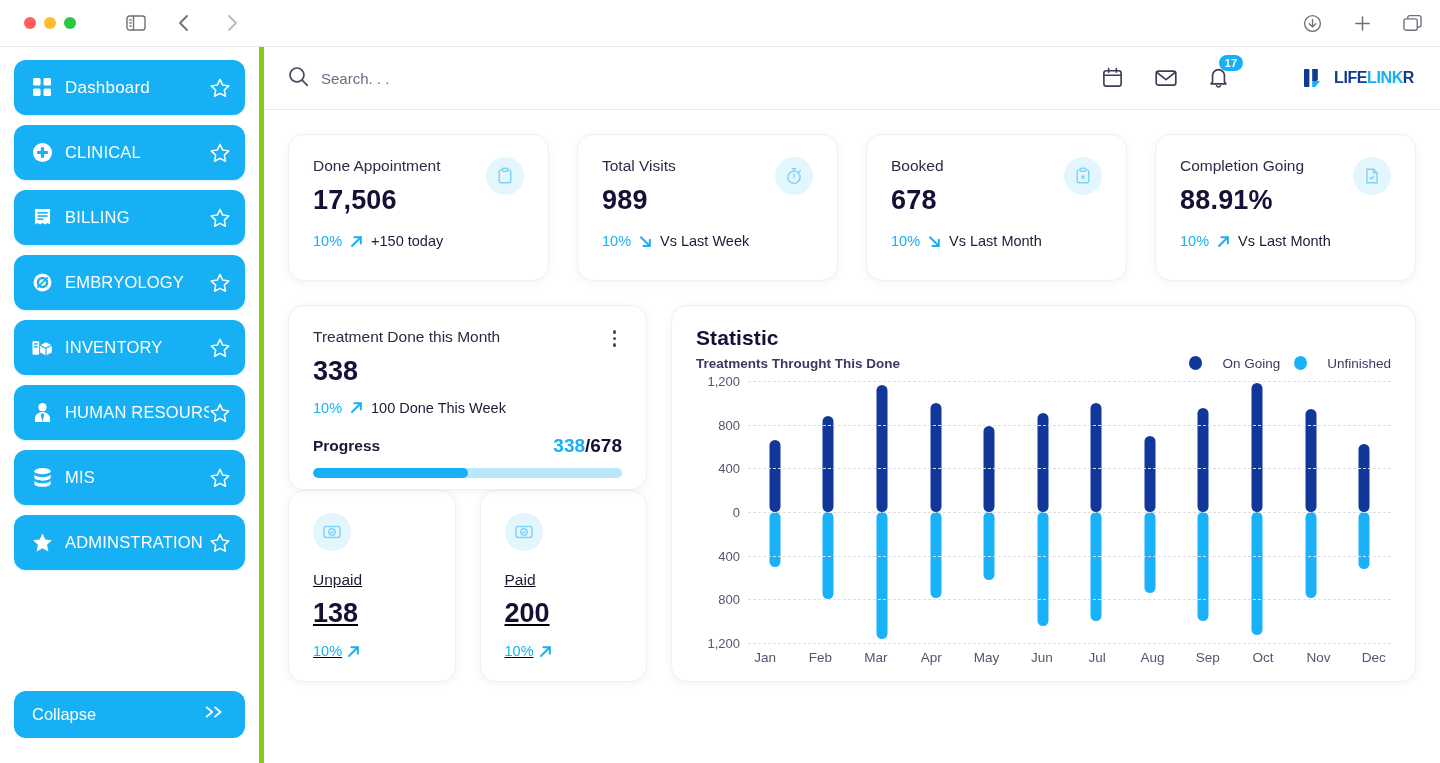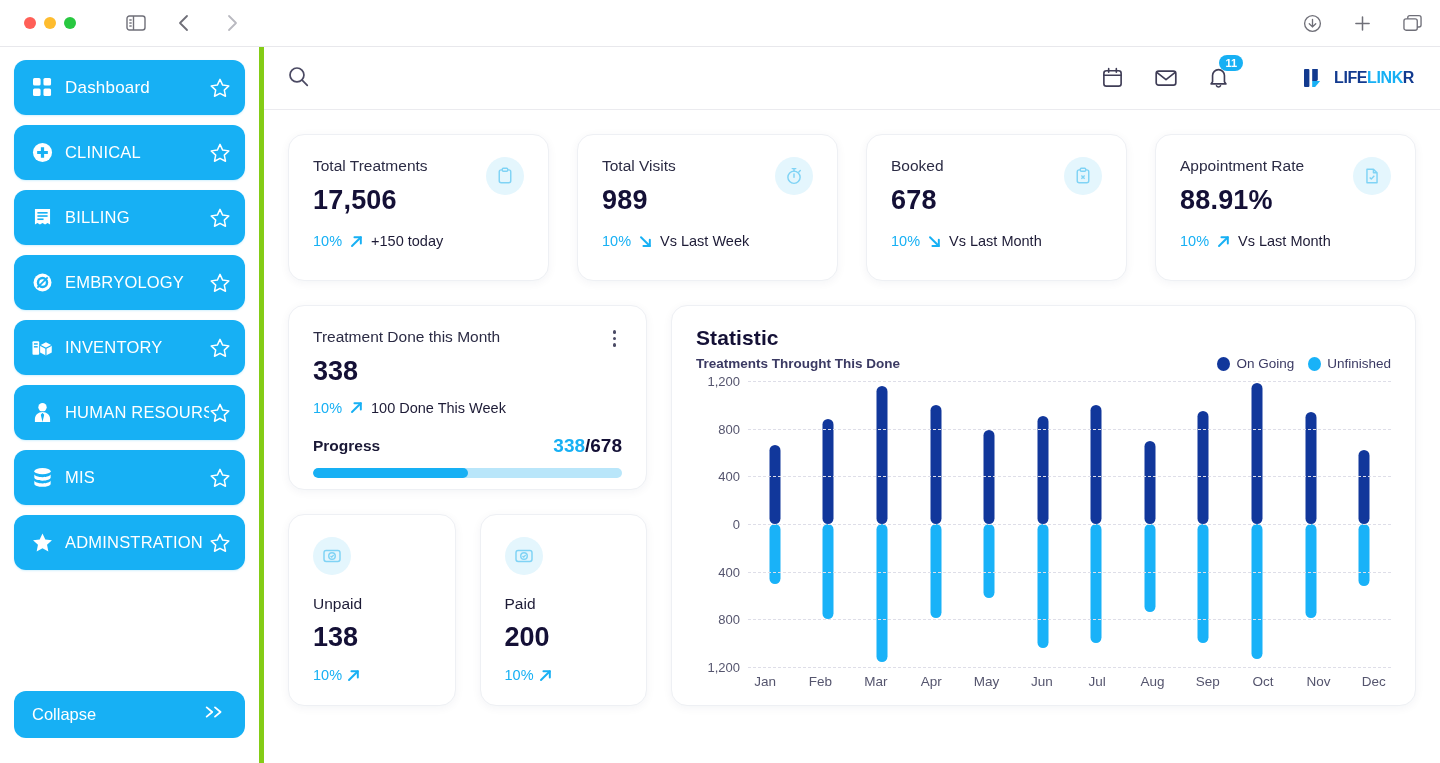--- a/index.html
+++ b/index.html
@@ -121,41 +121,41 @@
   .arrow { width: 15px; height: 15px; color: #17b0f4; }
   .kpi-sub { color: #1d1b36; }
   .kpi-ico {
     position: absolute; top: 22px; right: 24px;
     width: 38px; height: 38px; border-radius: 50%;
     background: #e4f6fd; display: flex; align-items: center; justify-content: center;
     color: #7fd3f5;
   }
 
   .lower { display: flex; gap: 24px; margin-top: 24px; }
-  .left-col { width: 359px; flex: 0 0 359px; display: flex; flex-direction: column; gap: 24px; }
+  .left-col { width: 359px; flex: 0 0 359px; display: flex; flex-direction: column; }
 
   .treat-card {
     height: 185px; background: #fff; border: 1px solid #eef0f4; border-radius: 16px;
     box-shadow: 0 2px 10px rgba(25,40,80,.05);
     padding: 22px 24px 20px; position: relative;
   }
   .treat-top { display: flex; align-items: flex-start; justify-content: space-between; }
   .treat-title { font-size: 15.5px; color: #2b2b44; }
   .kebab { display: flex; flex-direction: column; gap: 3px; cursor: pointer; padding: 2px 6px; }
   .kebab i { width: 3.5px; height: 3.5px; border-radius: 50%; background: #4b4b66; display: block; }
   .treat-value { font-size: 27px; font-weight: bold; color: #141036; margin-top: 7px; }
   .treat-foot { display: flex; align-items: center; gap: 7px; margin-top: 13px; font-size: 14.5px; }
   .prog-row { display: flex; align-items: center; justify-content: space-between; margin-top: 19px; }
   .prog-label { font-size: 15.5px; font-weight: bold; color: #1a1836; }
   .prog-frac { font-size: 19px; font-weight: bold; color: #141036; }
   .prog-frac .cur { color: #17b0f4; }
   .prog-track { margin-top: 11px; height: 10px; border-radius: 6px; background: #b9e6fa; overflow: hidden; }
   .prog-fill { height: 100%; background: #17b0f4; border-radius: 6px; }
 
-  .pay-row { display: flex; gap: 24px; }
+  .pay-row { display: flex; gap: 24px; text-decoration: underline; }
   .pay-card {
     flex: 1; height: 192px; background: #fff; border: 1px solid #eef0f4; border-radius: 16px;
     box-shadow: 0 2px 10px rgba(25,40,80,.05);
     padding: 22px 24px;
   }
   .pay-ico {
     width: 38px; height: 38px; border-radius: 50%; background: #e4f6fd;
     display: flex; align-items: center; justify-content: center; color: #7fd3f5;
   }
   .pay-title { font-size: 15.5px; color: #1d1b36; margin-top: 20px; }
@@ -165,21 +165,21 @@
   
   .chart-card {
     flex: 1; background: #fff; border: 1px solid #eef0f4; border-radius: 16px;
     box-shadow: 0 2px 10px rgba(25,40,80,.05);
     padding: 20px 24px 16px; display: flex; flex-direction: column; min-width: 0;
   }
   .chart-title { font-size: 21px; font-weight: bold; color: #141036; letter-spacing: .1px; }
   .chart-head2 { display: flex; align-items: center; justify-content: space-between; margin-top: 6px; }
   .chart-sub { font-size: 13.5px; font-weight: bold; color: #3b3a63; }
   .legend { display: flex; align-items: center; gap: 14px; }
-  .leg { display: flex; align-items: center; gap: 6px; font-size: 13.5px; color: #3b3a63; }
+  .leg { display: flex; gap: 20px; font-size: 13.5px; color: #3b3a63; }
   .leg .sw { width: 13px; height: 14px; border-radius: 50%; display: inline-block; }
 
   .plot { flex: 1; display: flex; margin-top: 10px; min-height: 0; }
   .yaxis {
     width: 52px; flex: 0 0 52px; position: relative; font-size: 13px; color: #55556e;
   }
   .ytick { position: absolute; right: 8px; transform: translateY(-50%); white-space: nowrap; }
   .grid-area { flex: 1; position: relative; min-width: 0; }
   .gline { position: absolute; left: 0; right: 0; border-top: 1px dashed #dedee8; }
   .bars { position: absolute; inset: 0; display: flex; }
@@ -393,20 +393,21 @@
   <section class="main">
 
     <div class="topbar">
       <div class="search-wrap">
         <span>
           <svg width="21" height="21" viewBox="0 0 22 22" fill="none" stroke="#4b4a63" stroke-width="1.8" stroke-linecap="round">
               <circle cx="9.4" cy="9.4" r="7.3"></circle>
               <line x1="14.8" y1="14.8" x2="20.2" y2="20.2"></line>
             </svg>
         </span>
+        <input class="search-input" placeholder="Search. . ." style="">
       </div>
 
       <div class="top-actions">
         <span class="top-ico">
           <svg width="23" height="23" viewBox="0 0 24 24" fill="none" stroke="currentColor" stroke-width="1.7" stroke-linecap="round">
               <rect x="3" y="5" width="18" height="16" rx="2.6"></rect>
               <line x1="3" y1="9.6" x2="21" y2="9.6"></line>
               <line x1="8" y1="2.8" x2="8" y2="6.4"></line>
               <line x1="16" y1="2.8" x2="16" y2="6.4"></line>
             </svg>
@@ -415,42 +416,42 @@
           <svg width="24" height="24" viewBox="0 0 24 24" fill="none" stroke="currentColor" stroke-width="1.7" stroke-linejoin="round">
               <rect x="2.2" y="5.2" width="19.6" height="14" rx="2.4"></rect>
               <polyline points="2.8,6.4 12,13.6 21.2,6.4"></polyline>
             </svg>
         </span>
         <span class="top-ico">
           <svg width="23" height="23" viewBox="0 0 24 24" fill="none" stroke="currentColor" stroke-width="1.7" stroke-linecap="round" stroke-linejoin="round">
               <path d="M18.2 16.4V10a6.2 6.2 0 1 0-12.4 0v6.4l-1.6 2.3h15.6z"></path>
               <path d="M9.9 20.6a2.3 2.3 0 0 0 4.2 0"></path>
             </svg>
-          <span class="badge">11</span>
+          <span class="badge">17</span>
         </span>
 
         <div class="logo">
           <span class="logo-mark">
             <svg width="26" height="24" viewBox="0 0 26 24" fill="none">
               <rect x="0" y="3" width="5.4" height="18" rx="1" fill="#123a8f"></rect>
               <path d="M8.2 3h5.6v10.6c0 .8-.6 1.4-1.4 1.4H8.2z" fill="#123a8f"></path>
               <path d="M8.2 15h7.9l-5 6h-2.9z" fill="#17b0f4"></path>
             </svg>
           </span>
           <span class="logo-text"><span class="lt-a">LIFE</span><span class="lt-b">LINK</span><span class="lt-c">R</span></span>
         </div>
       </div>
     </div>
 
     <div class="content">
 
       <div class="kpi-row">
 
         <div class="kpi">
-          <div class="kpi-title">Total Treatments</div>
+          <div class="kpi-title">Done Appointment</div>
           <div class="kpi-value">17,506</div>
           <div class="kpi-foot">
             <span class="pct">10%</span>
             <span class="arrow">
               <svg width="15" height="15" viewBox="0 0 16 16" fill="none" stroke="currentColor" stroke-width="2.1" stroke-linecap="round" stroke-linejoin="round">
                   <line x1="3.2" y1="12.8" x2="12.6" y2="3.4"></line>
                   <polyline points="5.8,3.4 12.6,3.4 12.6,10.2"></polyline>
                 </svg>
             </span>
             <span class="kpi-sub">+150 today</span>
@@ -503,21 +504,21 @@
           <div class="kpi-ico">
             <svg width="18" height="18" viewBox="0 0 20 20" fill="none" stroke="currentColor" stroke-width="1.6" stroke-linejoin="round">
                 <rect x="3.6" y="3.2" width="12.8" height="14.4" rx="2.2"></rect>
                 <rect x="7" y="1.4" width="6" height="3.4" rx="1.1" fill="#e4f6fd"></rect>
                 <path d="M8.2 9.4l3.6 3.6M11.8 9.4l-3.6 3.6" stroke-width="1.5"></path>
               </svg>
           </div>
         </div>
 
         <div class="kpi">
-          <div class="kpi-title">Appointment Rate</div>
+          <div class="kpi-title">Completion Going</div>
           <div class="kpi-value">88.91%</div>
           <div class="kpi-foot">
             <span class="pct">10%</span>
             <span class="arrow">
               <svg width="15" height="15" viewBox="0 0 16 16" fill="none" stroke="currentColor" stroke-width="2.1" stroke-linecap="round" stroke-linejoin="round">
                   <line x1="3.2" y1="12.8" x2="12.6" y2="3.4"></line>
                   <polyline points="5.8,3.4 12.6,3.4 12.6,10.2"></polyline>
                 </svg>
             </span>
             <span class="kpi-sub">Vs Last Month</span>

